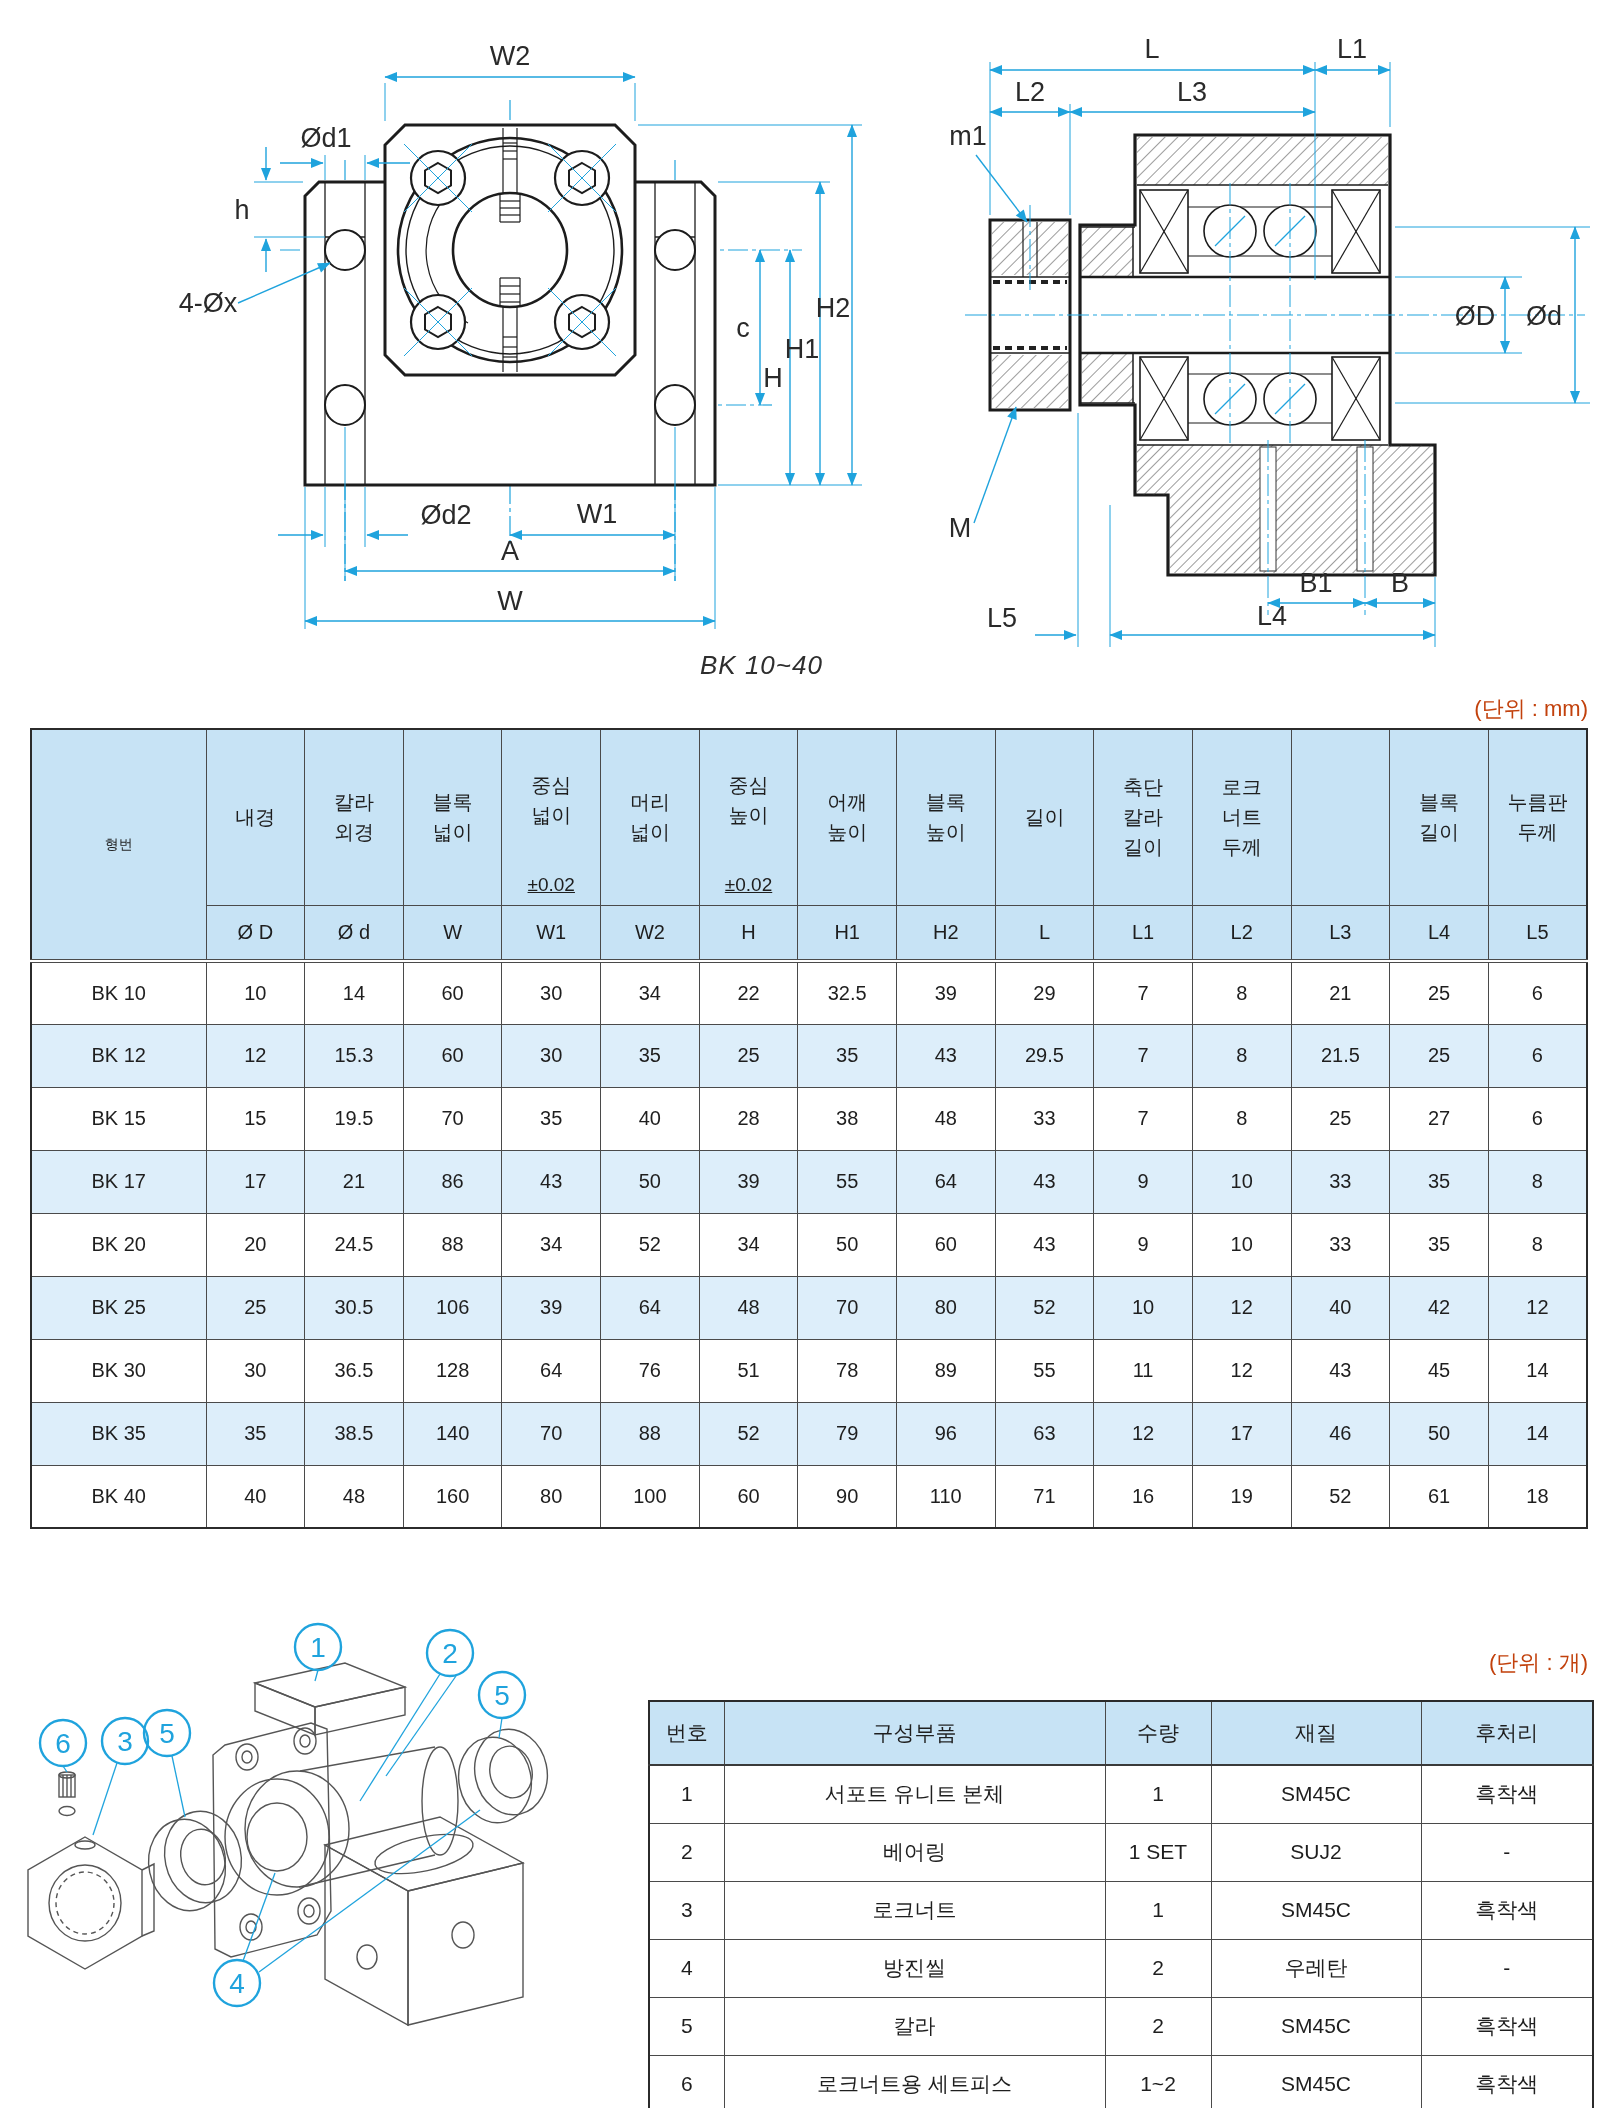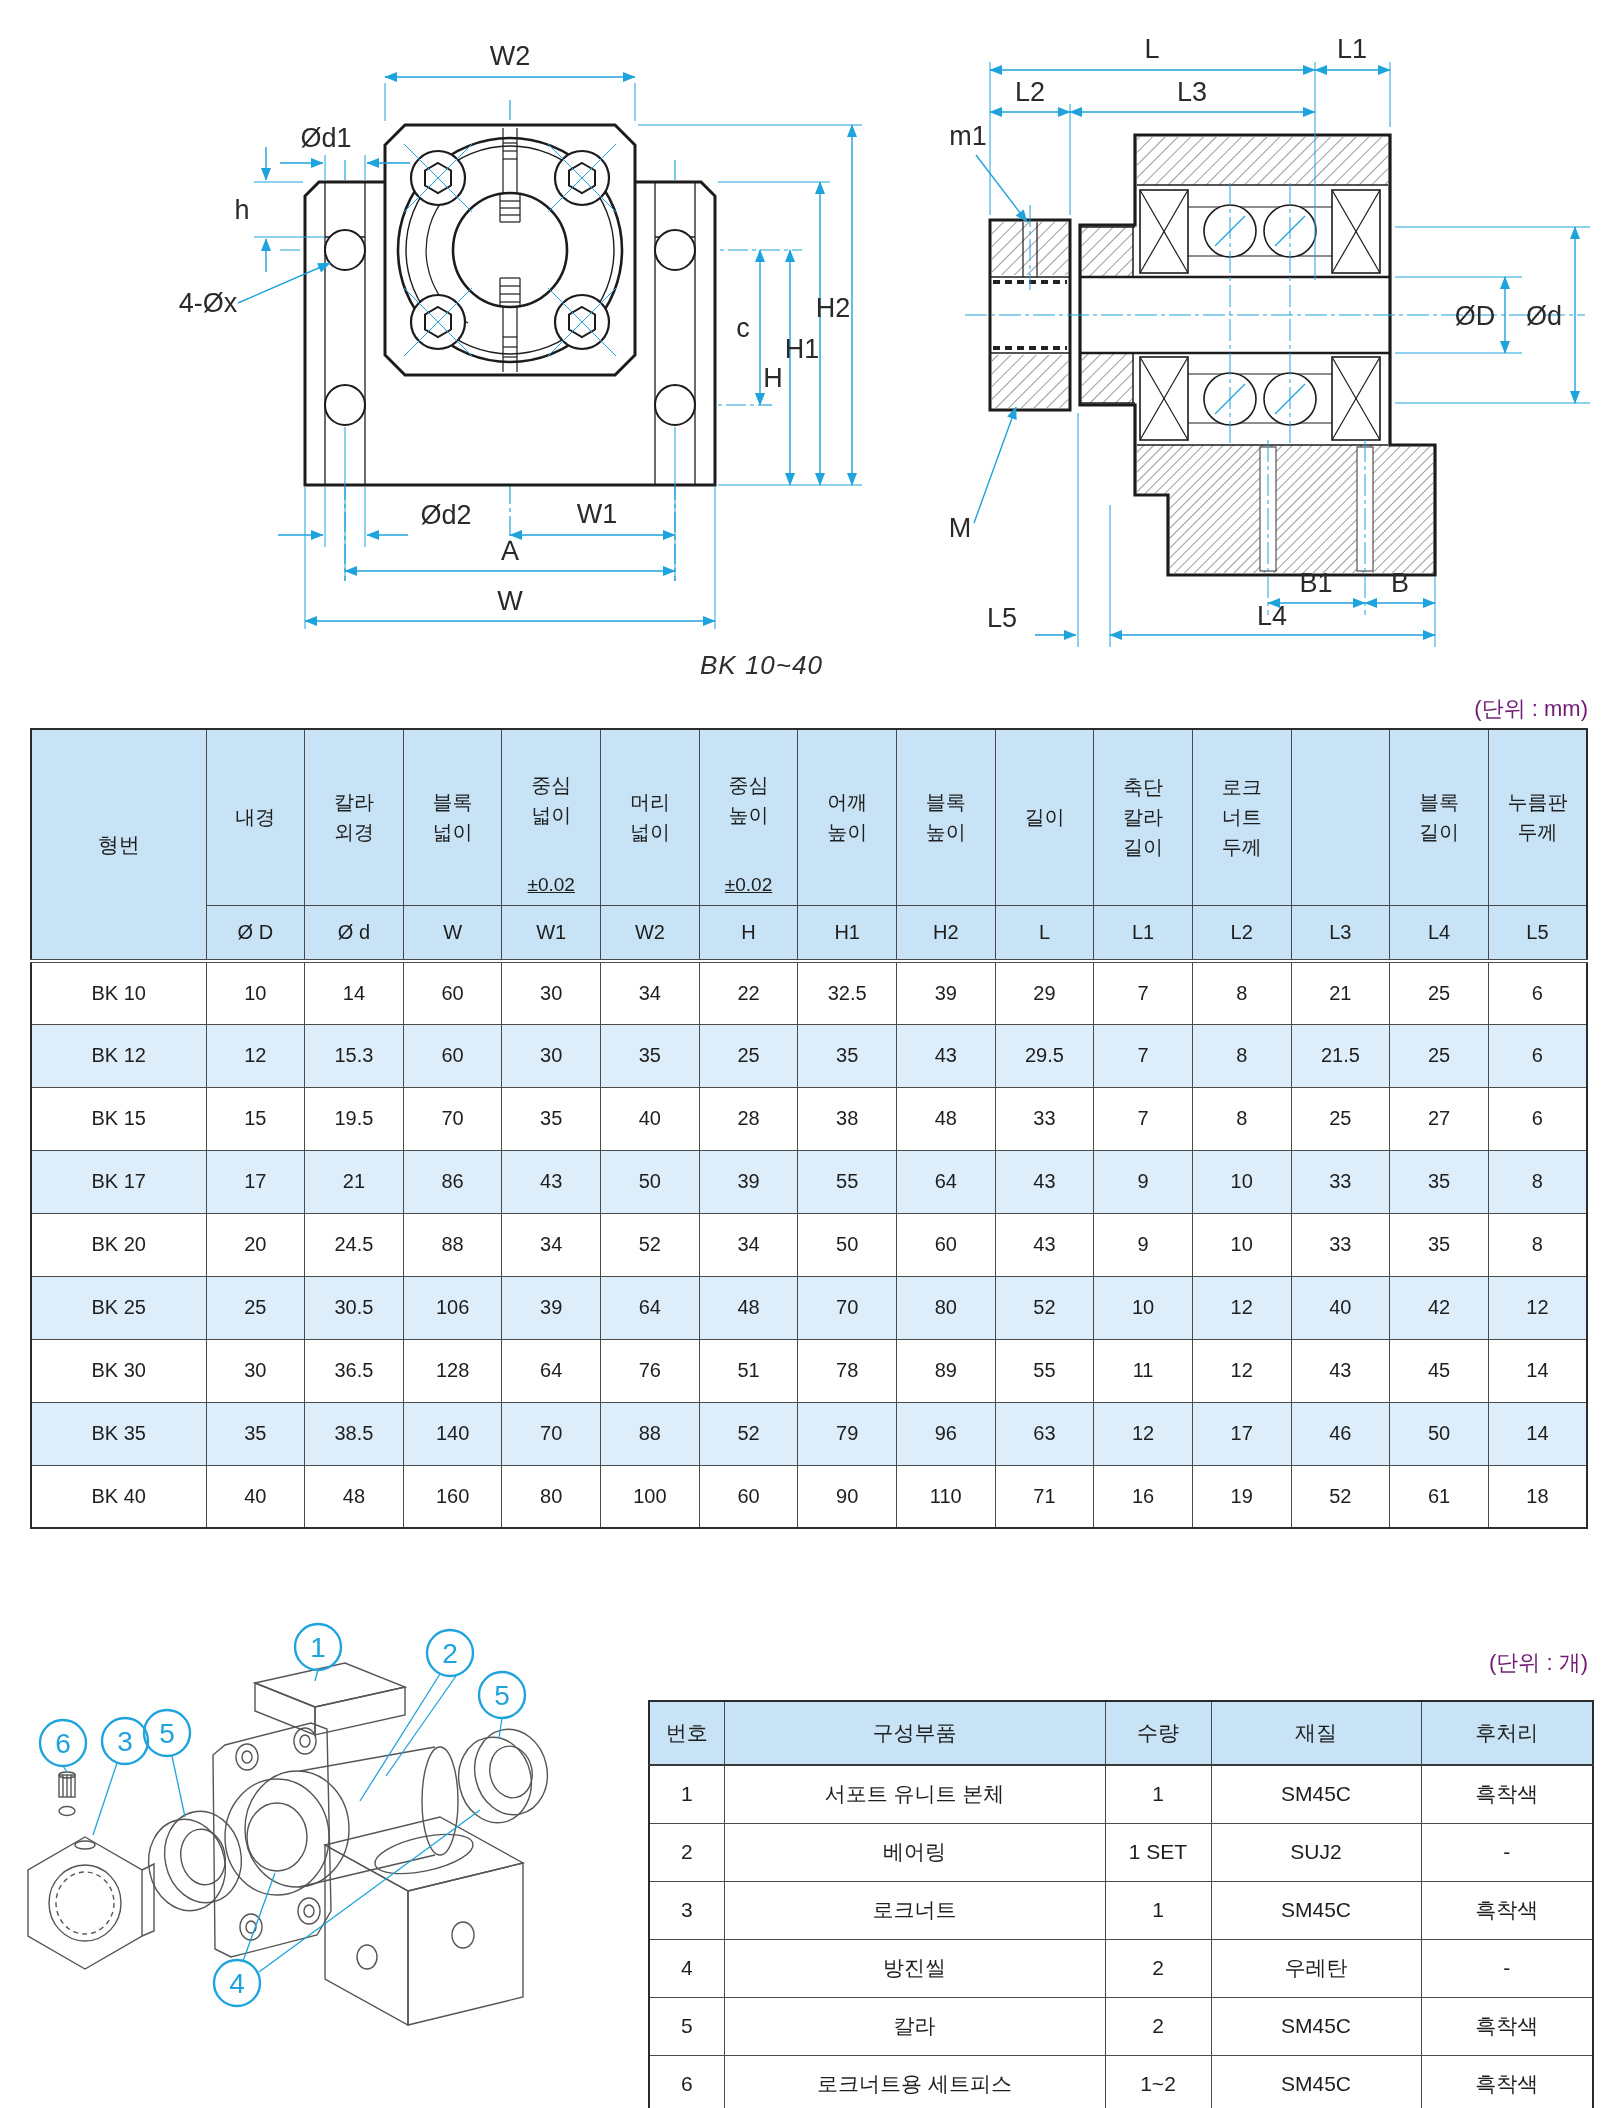--- a/index.html
+++ b/index.html
@@ -4,31 +4,31 @@
 <style>
   * { margin:0; padding:0; box-sizing:border-box; }
   body { width:1608px; height:2108px; position:relative; background:#ffffff;
          font-family:"Liberation Sans","DejaVu Sans",sans-serif; color:#1e1e1e; }
   svg text { font-family:"Liberation Sans","DejaVu Sans",sans-serif; }
 
   .front-view { position:absolute; left:150px; top:15px; }
   .side-view  { position:absolute; left:930px; top:15px; }
   .fig-title  { position:absolute; left:700px; top:650px; width:260px; text-align:left;
                 font-size:26px; letter-spacing:1px; color:#2e2e2e;font-style:italic; }
-  .unit { position:absolute; width:308px; text-align:right; font-size:22px; color:#701a75; }
+  .unit { position:absolute; width:308px; text-align:right; font-size:22px; color:#c2410c; }
   .unit-mm  { left:1280px; top:694px; }
   .unit-pcs { left:1280px; top:1648px; }
 
   table { border-collapse:collapse; table-layout:fixed; background:#fff; }
   th, td { border:1px solid #4a4a4a; text-align:center; vertical-align:middle;
            font-weight:normal; overflow:hidden; }
 
   .dim-table { position:absolute; left:30px; top:728px; width:1558px; border:2px solid #2b2b2b; }
   .dim-table thead th { background:#c7e3f5; font-size:20px; }
-  .dim-table .model-th { width:175px; font-size:21px; }
+  .dim-table .model-th { width:175px; font-size:14px; }
   .dim-table tr.krow th { height:176px; position:relative; }
   .dim-table tr.srow th { height:56px; font-size:20px; border-bottom:4px double #4a4a4a; }
   .dim-table .model-th { border-bottom:4px double #4a4a4a; }
   .dim-table .klines div { line-height:30px; }
   .dim-table th.has-tol .klines { padding-bottom:34px; }
   .dim-table th .tol { position:absolute; bottom:9px; left:0; right:0; font-size:19px;
                        text-decoration:underline; }
   .dim-table tbody td { height:63px; font-size:20px; }
   .dim-table tbody tr:nth-child(even) { background:#ddeefa; }
 

